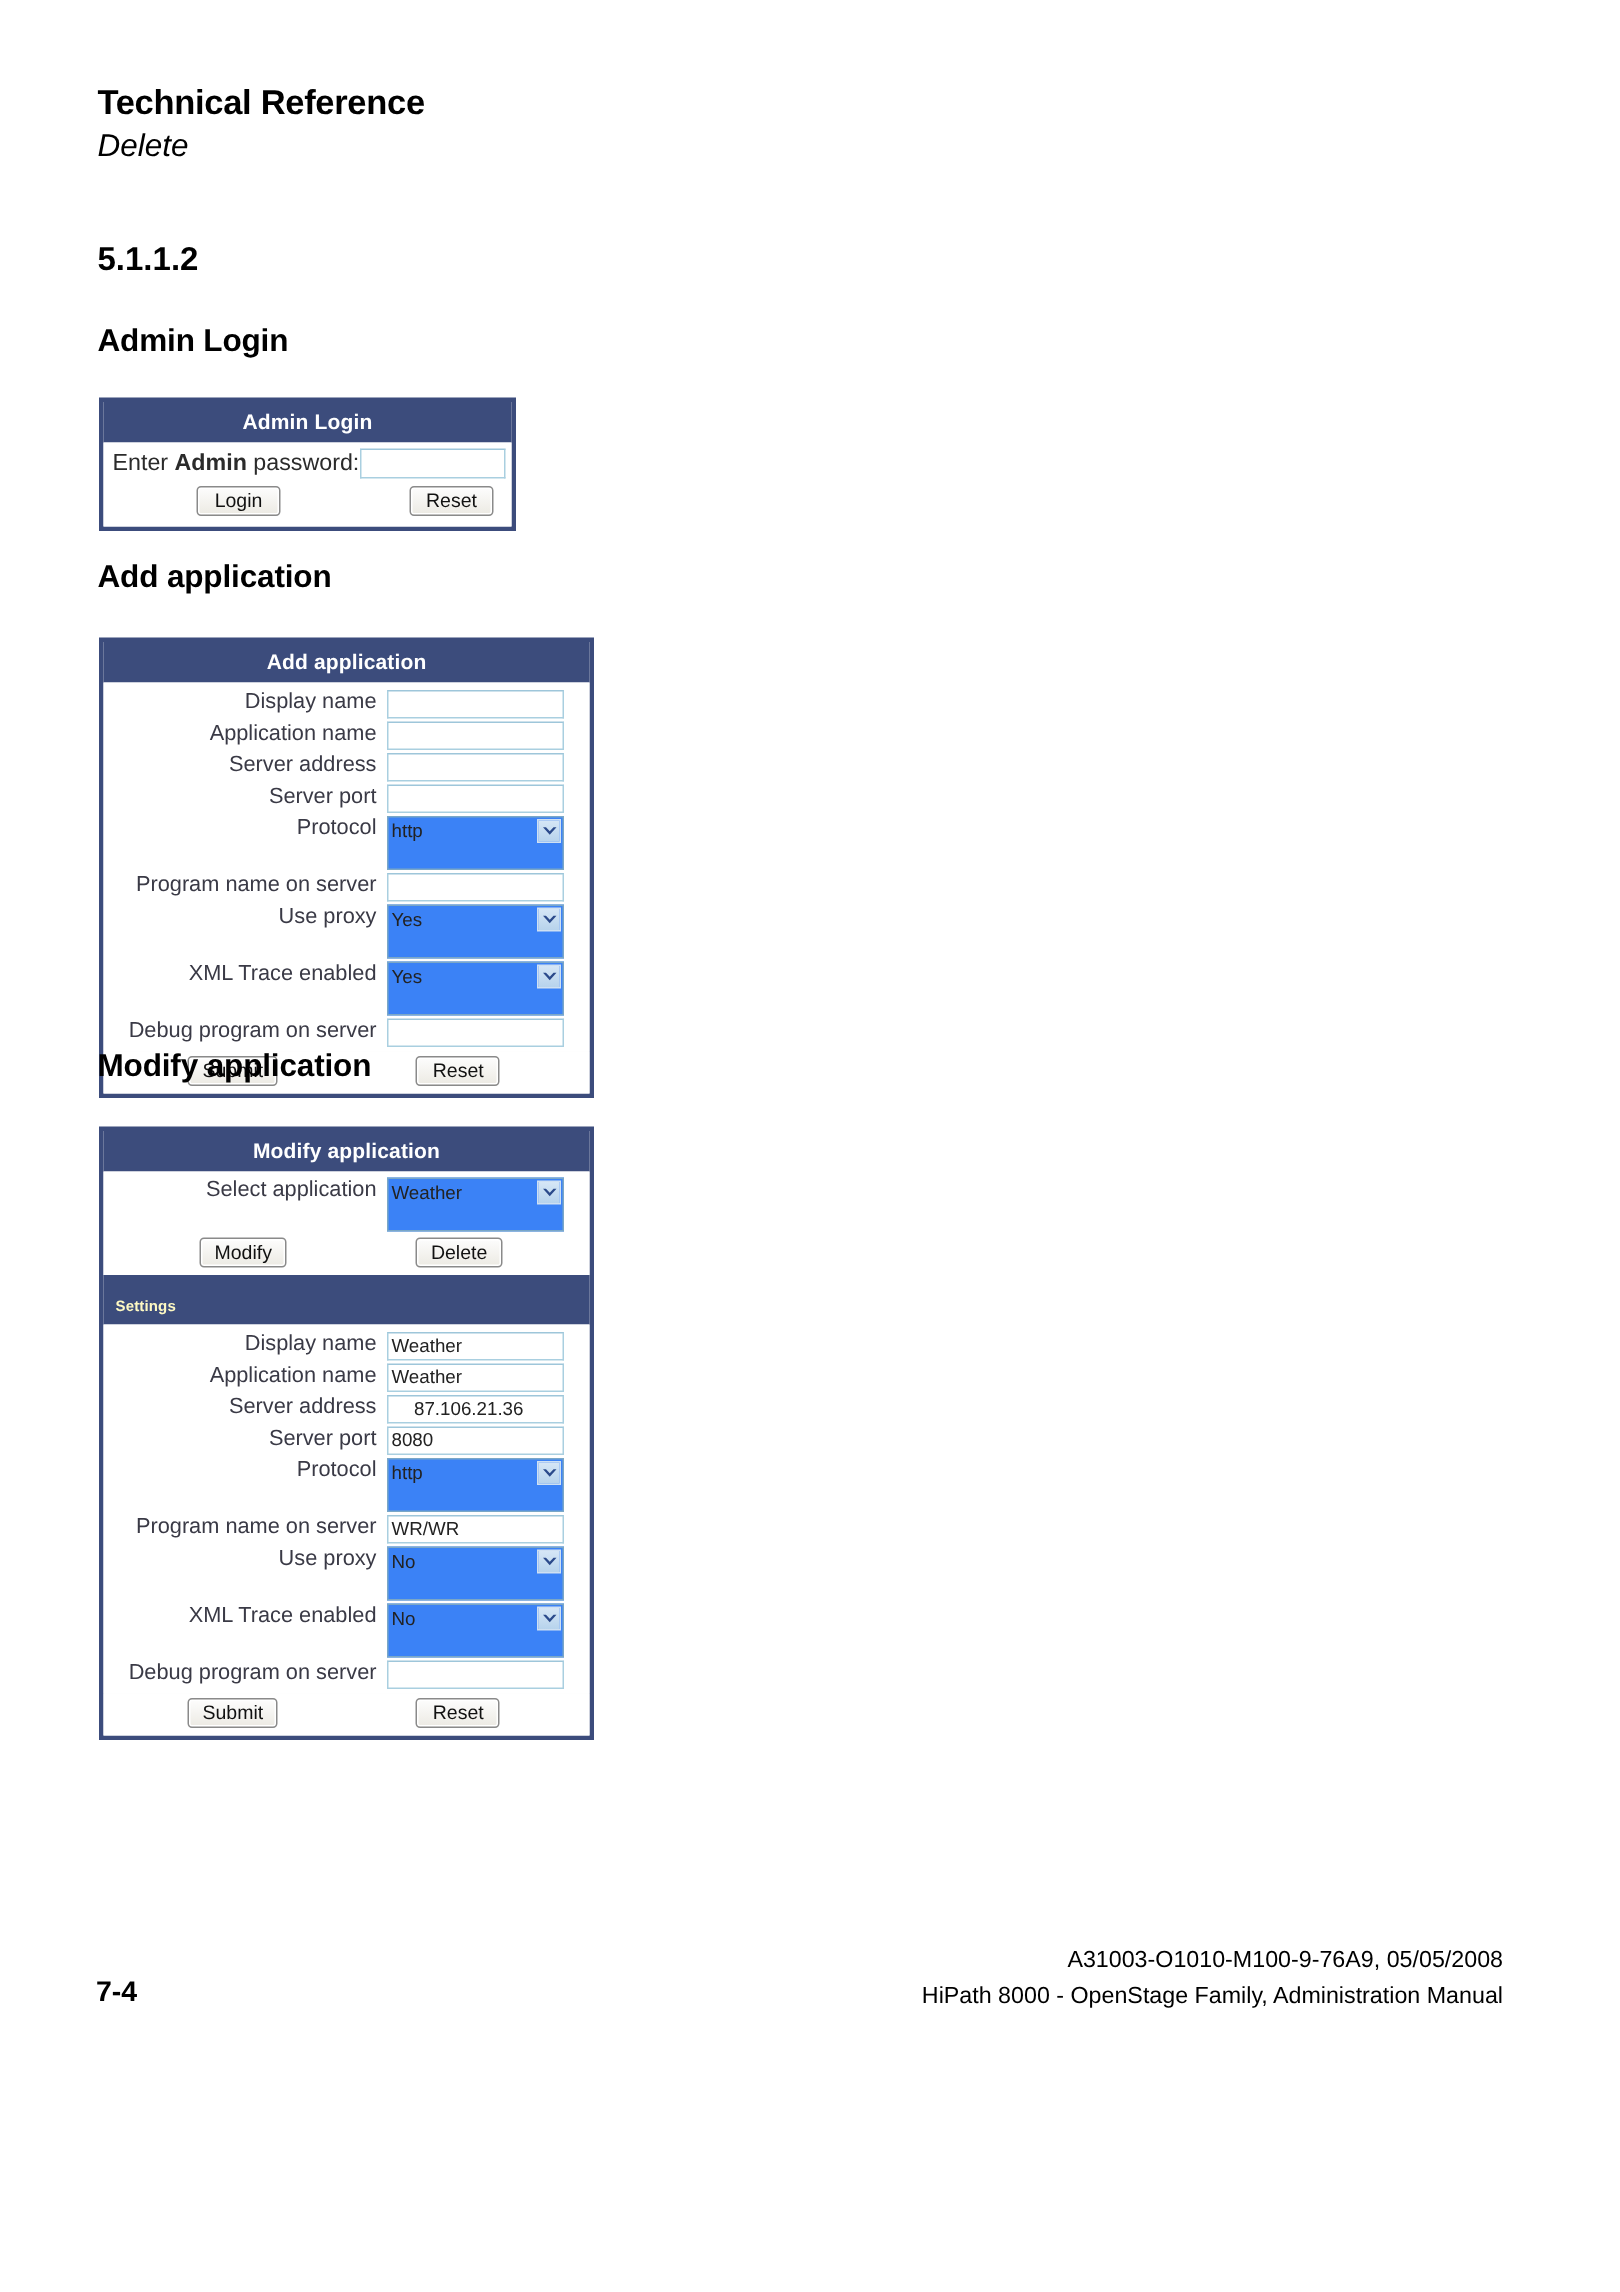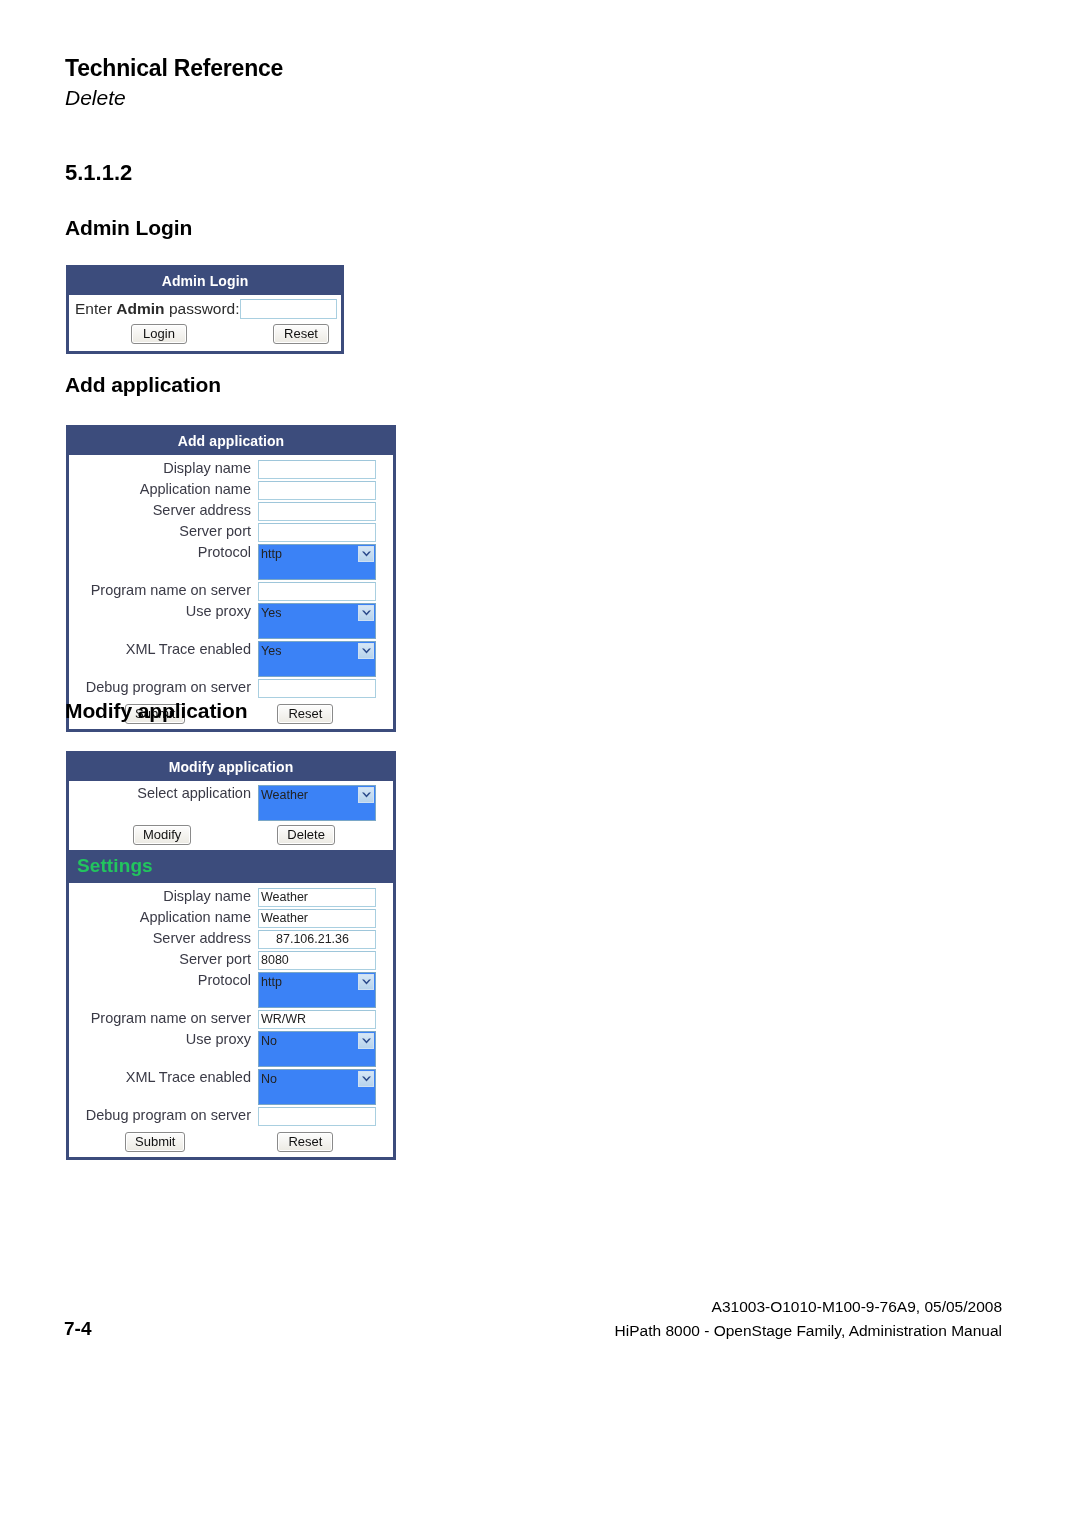--- a/index.html
+++ b/index.html
@@ -73,25 +73,25 @@
     background: #3c4c7c;
     color: #ffffff;
     font-size: 14px;
     font-weight: bold;
     text-align: center;
     padding: 5px 0 6px 0;
     letter-spacing: 0.1px;
   }
   .wf-subtitle {
     background: #3c4c7c;
-    color: #22c55e;
-    font-size: 19px;
+    color: #fef9c3;
+    font-size: 10px;
     font-weight: bold;
     text-align: left;
-    padding: 5px 0 6px 8px;
+    padding: 16px 0 6px 8px;
     letter-spacing: 0.1px;
   }
   .wf-body {
     background: #ffffff;
     padding: 2px 0 2px 0;
   }
   .wf-row {
     display: flex;
     padding: 1px 0;
   }

